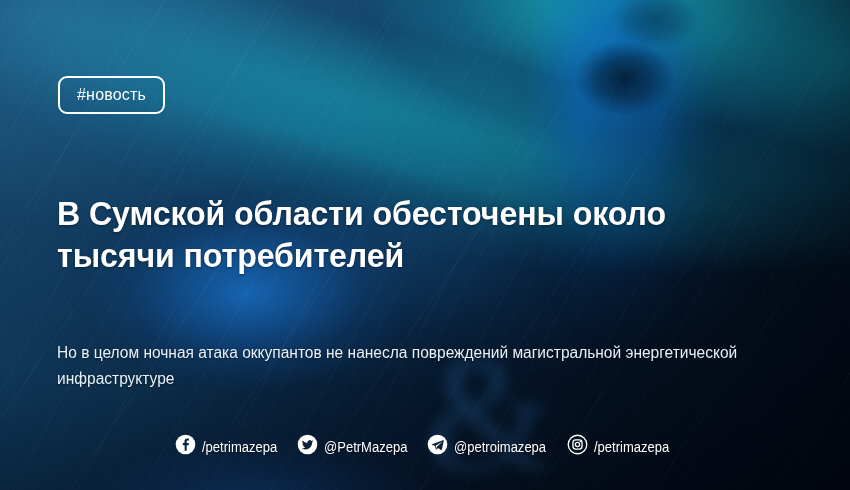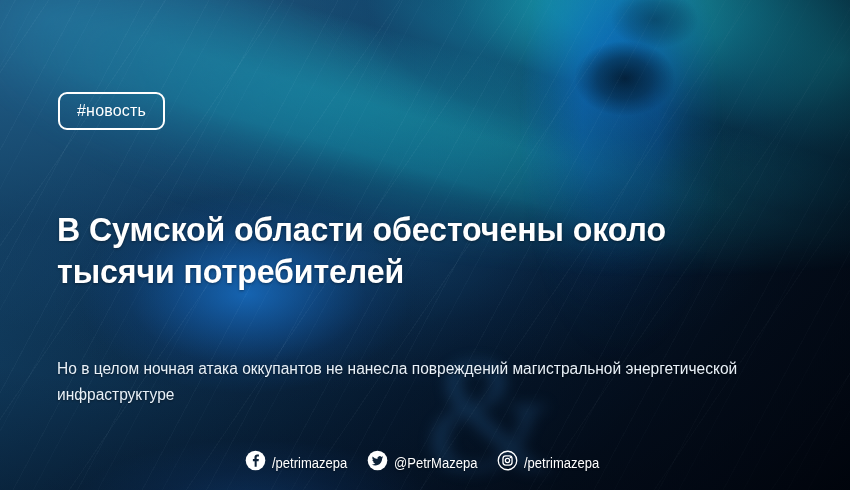--- a/index.html
+++ b/index.html
@@ -210,21 +210,20 @@
         rgba(0,0,0,0) 42%,
         rgba(2,8,20,0.30) 68%,
         rgba(1,5,14,0.62) 88%,
         rgba(0,3,10,0.80) 100%);
   }
 
   
   #content {
     position: absolute;
     inset: 0;
-    margin-top: 16px;
   }
 
   #tag-badge {
     position: absolute;
     left: 58px;
     top: 76px;
     box-sizing: border-box;
     height: 38px;
     padding: 0 17px;
     display: flex;
@@ -350,20 +349,29 @@
       <div class="social-item">
         <span class="social-icon">
           <svg viewBox="0 0 24 24" width="21" height="21" aria-hidden="true">
             <circle cx="12" cy="12" r="11.2" fill="#ffffff"></circle>
             <path d="M18.6 8.33c-.48.21-1 .35-1.54.42.55-.33.98-.86 1.18-1.49-.52.31-1.1.53-1.71.65a2.68 2.68 0 0 0-4.58 2.45 7.63 7.63 0 0 1-5.54-2.82 2.69 2.69 0 0 0 .83 3.59c-.44-.01-.85-.14-1.21-.34v.04c0 1.3.92 2.39 2.15 2.63-.22.06-.46.1-.7.1-.17 0-.34-.02-.5-.05a2.69 2.69 0 0 0 2.5 1.87 5.38 5.38 0 0 1-3.98 1.11 7.6 7.6 0 0 0 4.11 1.21c4.93 0 7.63-4.1 7.63-7.65l-.01-.35c.53-.38.98-.85 1.34-1.39z" fill="#0d2238"></path>
           </svg>
         </span>
         <span class="social-handle">@PetrMazepa</span>
       </div>
 
+      <div class="social-item">
+        <span class="social-icon">
+          <svg viewBox="0 0 24 24" width="21" height="21" aria-hidden="true">
+            <circle cx="12" cy="12" r="11.2" fill="#ffffff"></circle>
+            <path d="M18.2 7.1 5.9 11.85c-.62.25-.61.6-.11.75l3.07.96 1.18 3.63c.14.39.07.55.48.55.32 0 .46-.14.64-.32l1.53-1.49 3.18 2.35c.59.32 1.01.16 1.15-.54l2.09-9.84c.21-.86-.33-1.25-.91-.8zM9.9 13.4l6.88-4.34c.34-.21.65-.1.39.13l-5.89 5.32-.23 2.45-1.15-3.56z" fill="#0d2238"></path>
+          </svg>
+        </span>
+        <span class="social-handle">@petroimazepa</span>
+      </div>
 
       <div class="social-item">
         <span class="social-icon">
           <svg viewBox="0 0 24 24" width="21" height="21" aria-hidden="true">
             <circle cx="12" cy="12" r="10.6" fill="none" stroke="#ffffff" stroke-width="1.5"></circle>
             <rect x="6.8" y="6.8" width="10.4" height="10.4" rx="3.1" ry="3.1" fill="none" stroke="#ffffff" stroke-width="1.5"></rect>
             <circle cx="12" cy="12" r="2.45" fill="none" stroke="#ffffff" stroke-width="1.5"></circle>
             <circle cx="15.3" cy="8.7" r="0.85" fill="#ffffff"></circle>
           </svg>
         </span>

